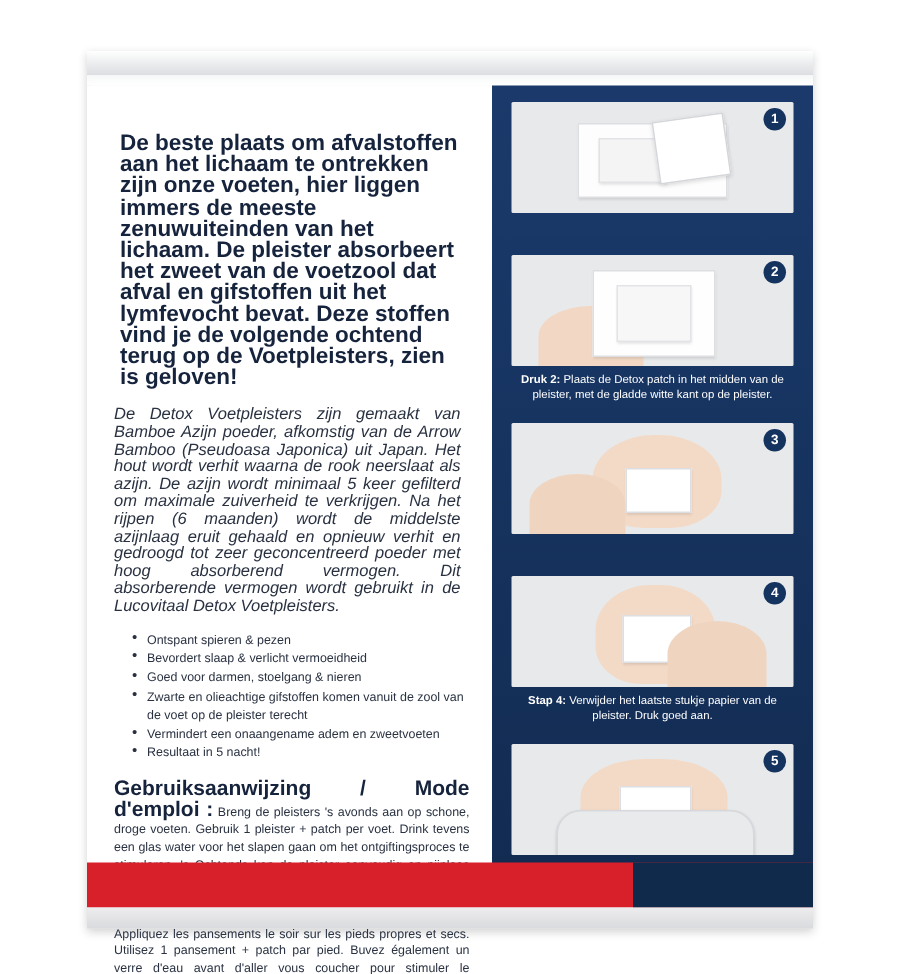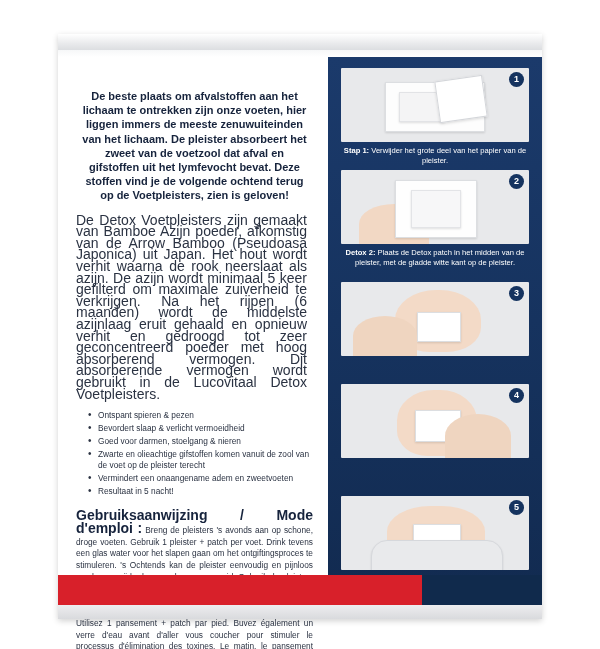--- a/index.html
+++ b/index.html
@@ -79,33 +79,33 @@
   #left-col {
     position: absolute;
     left: 14px;
     top: 14px;
     width: 245px;
     height: 500px;
   }
 
   .headline {
     font-weight: bold;
-    font-size: 11px;
+    font-size: 15px;
     line-height: 14.2px;
     color: #16233c;
-    text-align: center;
     margin: 18px 8px 12px 8px;
   }
 
   .body-text {
-    font-size: 14px;
+    font-size: 11px;
     line-height: 11.6px;
     color: #2a3242;
     text-align: justify;
     margin: 0 10px 10px 4px;
+    font-style: italic;
   }
 
   ul.benefits {
     margin: 0 4px 12px 4px;
     padding-left: 14px;
     list-style: none;
   }
   ul.benefits li {
     font-size: 8.3px;
     line-height: 11.8px;
@@ -256,49 +256,49 @@
 
     <div id="right-col">
 
       <div class="step" style="top:11px;">
         <div class="photo">
           <div class="patch s1-sheet"></div>
           <div class="patch s1-inner"></div>
           <div class="patch s1-peel"></div>
           <div class="badge">1</div>
         </div>
-        <div class="step-cap"><b>Stap 1:</b><span> Verwijder het grote deel van het papier van de pleister.</span></div>
       </div>
 
       <div class="step" style="top:113px;">
         <div class="photo">
           <div class="skin s2-hand"></div>
           <div class="patch s2-sheet"></div>
           <div class="patch s2-pad"></div>
           <div class="badge">2</div>
         </div>
-        <div class="step-cap"><b>Detox 2:</b><span> Plaats de Detox patch in het midden van de pleister, met de gladde witte kant op de pleister.</span></div>
+        <div class="step-cap"><b>Druk 2:</b><span> Plaats de Detox patch in het midden van de pleister, met de gladde witte kant op de pleister.</span></div>
       </div>
 
       <div class="step" style="top:225px;">
         <div class="photo">
           <div class="skin s3-foot"></div>
           <div class="patch s3-patch"></div>
           <div class="skin s3-hand"></div>
           <div class="badge">3</div>
         </div>
       </div>
 
       <div class="step" style="top:327px;">
         <div class="photo">
           <div class="skin s4-foot"></div>
           <div class="patch s4-patch"></div>
           <div class="skin s4-hand"></div>
           <div class="badge">4</div>
         </div>
+        <div class="step-cap"><b>Stap 4:</b><span> Verwijder het laatste stukje papier van de pleister. Druk goed aan.</span></div>
       </div>
 
       <div class="step" style="top:439px;">
         <div class="photo">
           <div class="skin s5-foot"></div>
           <div class="patch s5-patch"></div>
           <div class="patch s5-sock"></div>
           <div class="badge">5</div>
         </div>
         <div class="step-cap"><b>Stap 5:</b><span> Laat de pleister 8 tot 12 uur zitten voor het meest optimale resultaat.</span></div>

